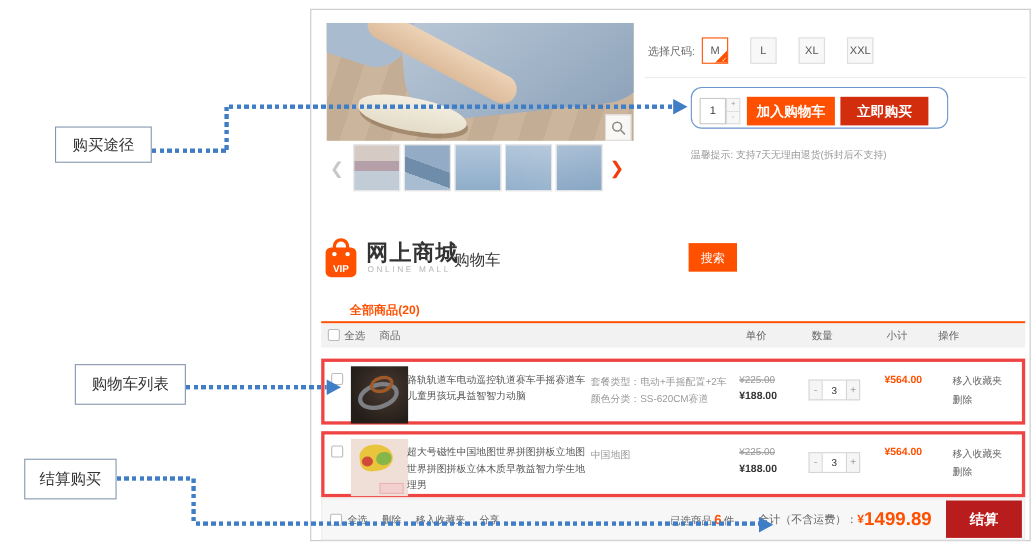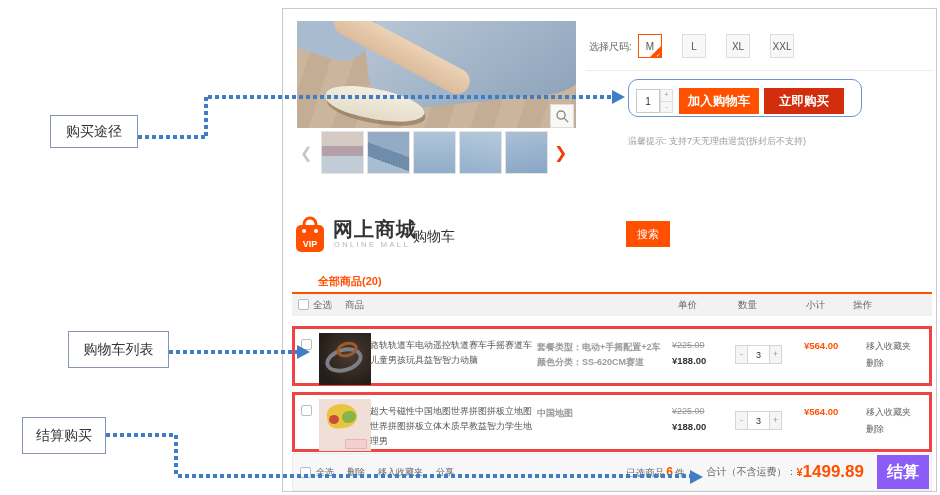--- a/index.html
+++ b/index.html
@@ -124,21 +124,21 @@
   .img-map { background:#f0dfd6; }
   .img-map .m1 { position:absolute; left:8px; top:5px; width:30px; height:24px; background:#e9c53e;
                  border-radius:45% 60% 50% 40%; transform:rotate(-8deg); }
   .img-map .m2 { position:absolute; left:23px; top:12px; width:14px; height:12px; background:#86b54a;
                  border-radius:50% 40% 55% 45%; }
   .img-map .m3 { position:absolute; left:10px; top:16px; width:10px; height:9px; background:#cf4a38;
                  border-radius:50%; }
   .img-map .m4 { position:absolute; left:26px; top:40px; width:22px; height:10px; background:#f3cfcf;
                  border:1px solid #e5b5b5; }
   .c-title { left:75px; top:9px; width:167px; font-size:9px; line-height:15px; color:#555; cursor:pointer; }
-  .c-spec  { left:242px; top:11px; width:133px; font-size:9px; line-height:15px; color:#9a9a9a;font-weight:bold; }
+  .c-spec  { left:242px; top:11px; width:133px; font-size:9px; line-height:15px; color:#9a9a9a; }
   .c-old   { left:377px; top:11px; font-size:9px; color:#999; text-decoration:line-through; }
   .c-price { left:377px; top:26px; font-size:9.5px; font-weight:bold; color:#333; }
   .c-step  { left:440px; top:16px; display:flex; }
   .c-step span { width:13px; height:19px; background:#f5f5f5; border:1px solid #d5d5d5; color:#999;
                  font-size:9px; line-height:17px; text-align:center; cursor:pointer; }
   .c-step input { width:21px; height:19px; border:1px solid #d5d5d5; border-left:none; border-right:none;
                  text-align:center; font-size:9px; color:#333; background:#fff;
                  font-family:"Liberation Sans","DejaVu Sans",sans-serif; }
   .c-sub   { left:509px; top:11px; font-size:9.5px; font-weight:bold; color:#ff5000; }
   .c-fav   { left:571px; top:11px; font-size:9px; color:#666; cursor:pointer; }
@@ -147,22 +147,22 @@
   
   #foot { left:9px; top:444px; width:640px; height:38px; background:#f7f7f7; border:1px solid #ededed;
           display:flex; align-items:center; padding:0 2px 0 7px; }
   #foot .lnk { font-size:9px; color:#666; margin-right:13px; cursor:pointer; }
   #foot .checkbox { margin-right:5px; }
   #sel-group { margin-left:auto; font-size:9.5px; color:#666; }
   #sel-count { color:#ff5000; font-weight:bold; font-size:12px; padding:0 2px; }
   #total-label { font-size:10px; color:#666; margin-left:22px; }
   #total-cur { font-size:11px; color:#ff5000; font-weight:bold; }
   #total-val { font-size:17px; color:#ff5000; font-weight:bold; }
-  #checkout-btn { width:52px; height:34px; background:#8b5cf6; border:none; color:#fff;
-                  font-size:16px; font-weight:bold; margin-left:13px; cursor:pointer;
+  #checkout-btn { width:69px; height:34px; background:#b91c1c; border:none; color:#fff;
+                  font-size:13px; font-weight:bold; margin-left:13px; cursor:pointer;
                   font-family:"Liberation Sans","DejaVu Sans",sans-serif; }
 </style>
 </head>
 <body>
 
 <div id="stage">
 
   <div class="note-box" id="note1">
     <span>购买途径</span>
   </div>

